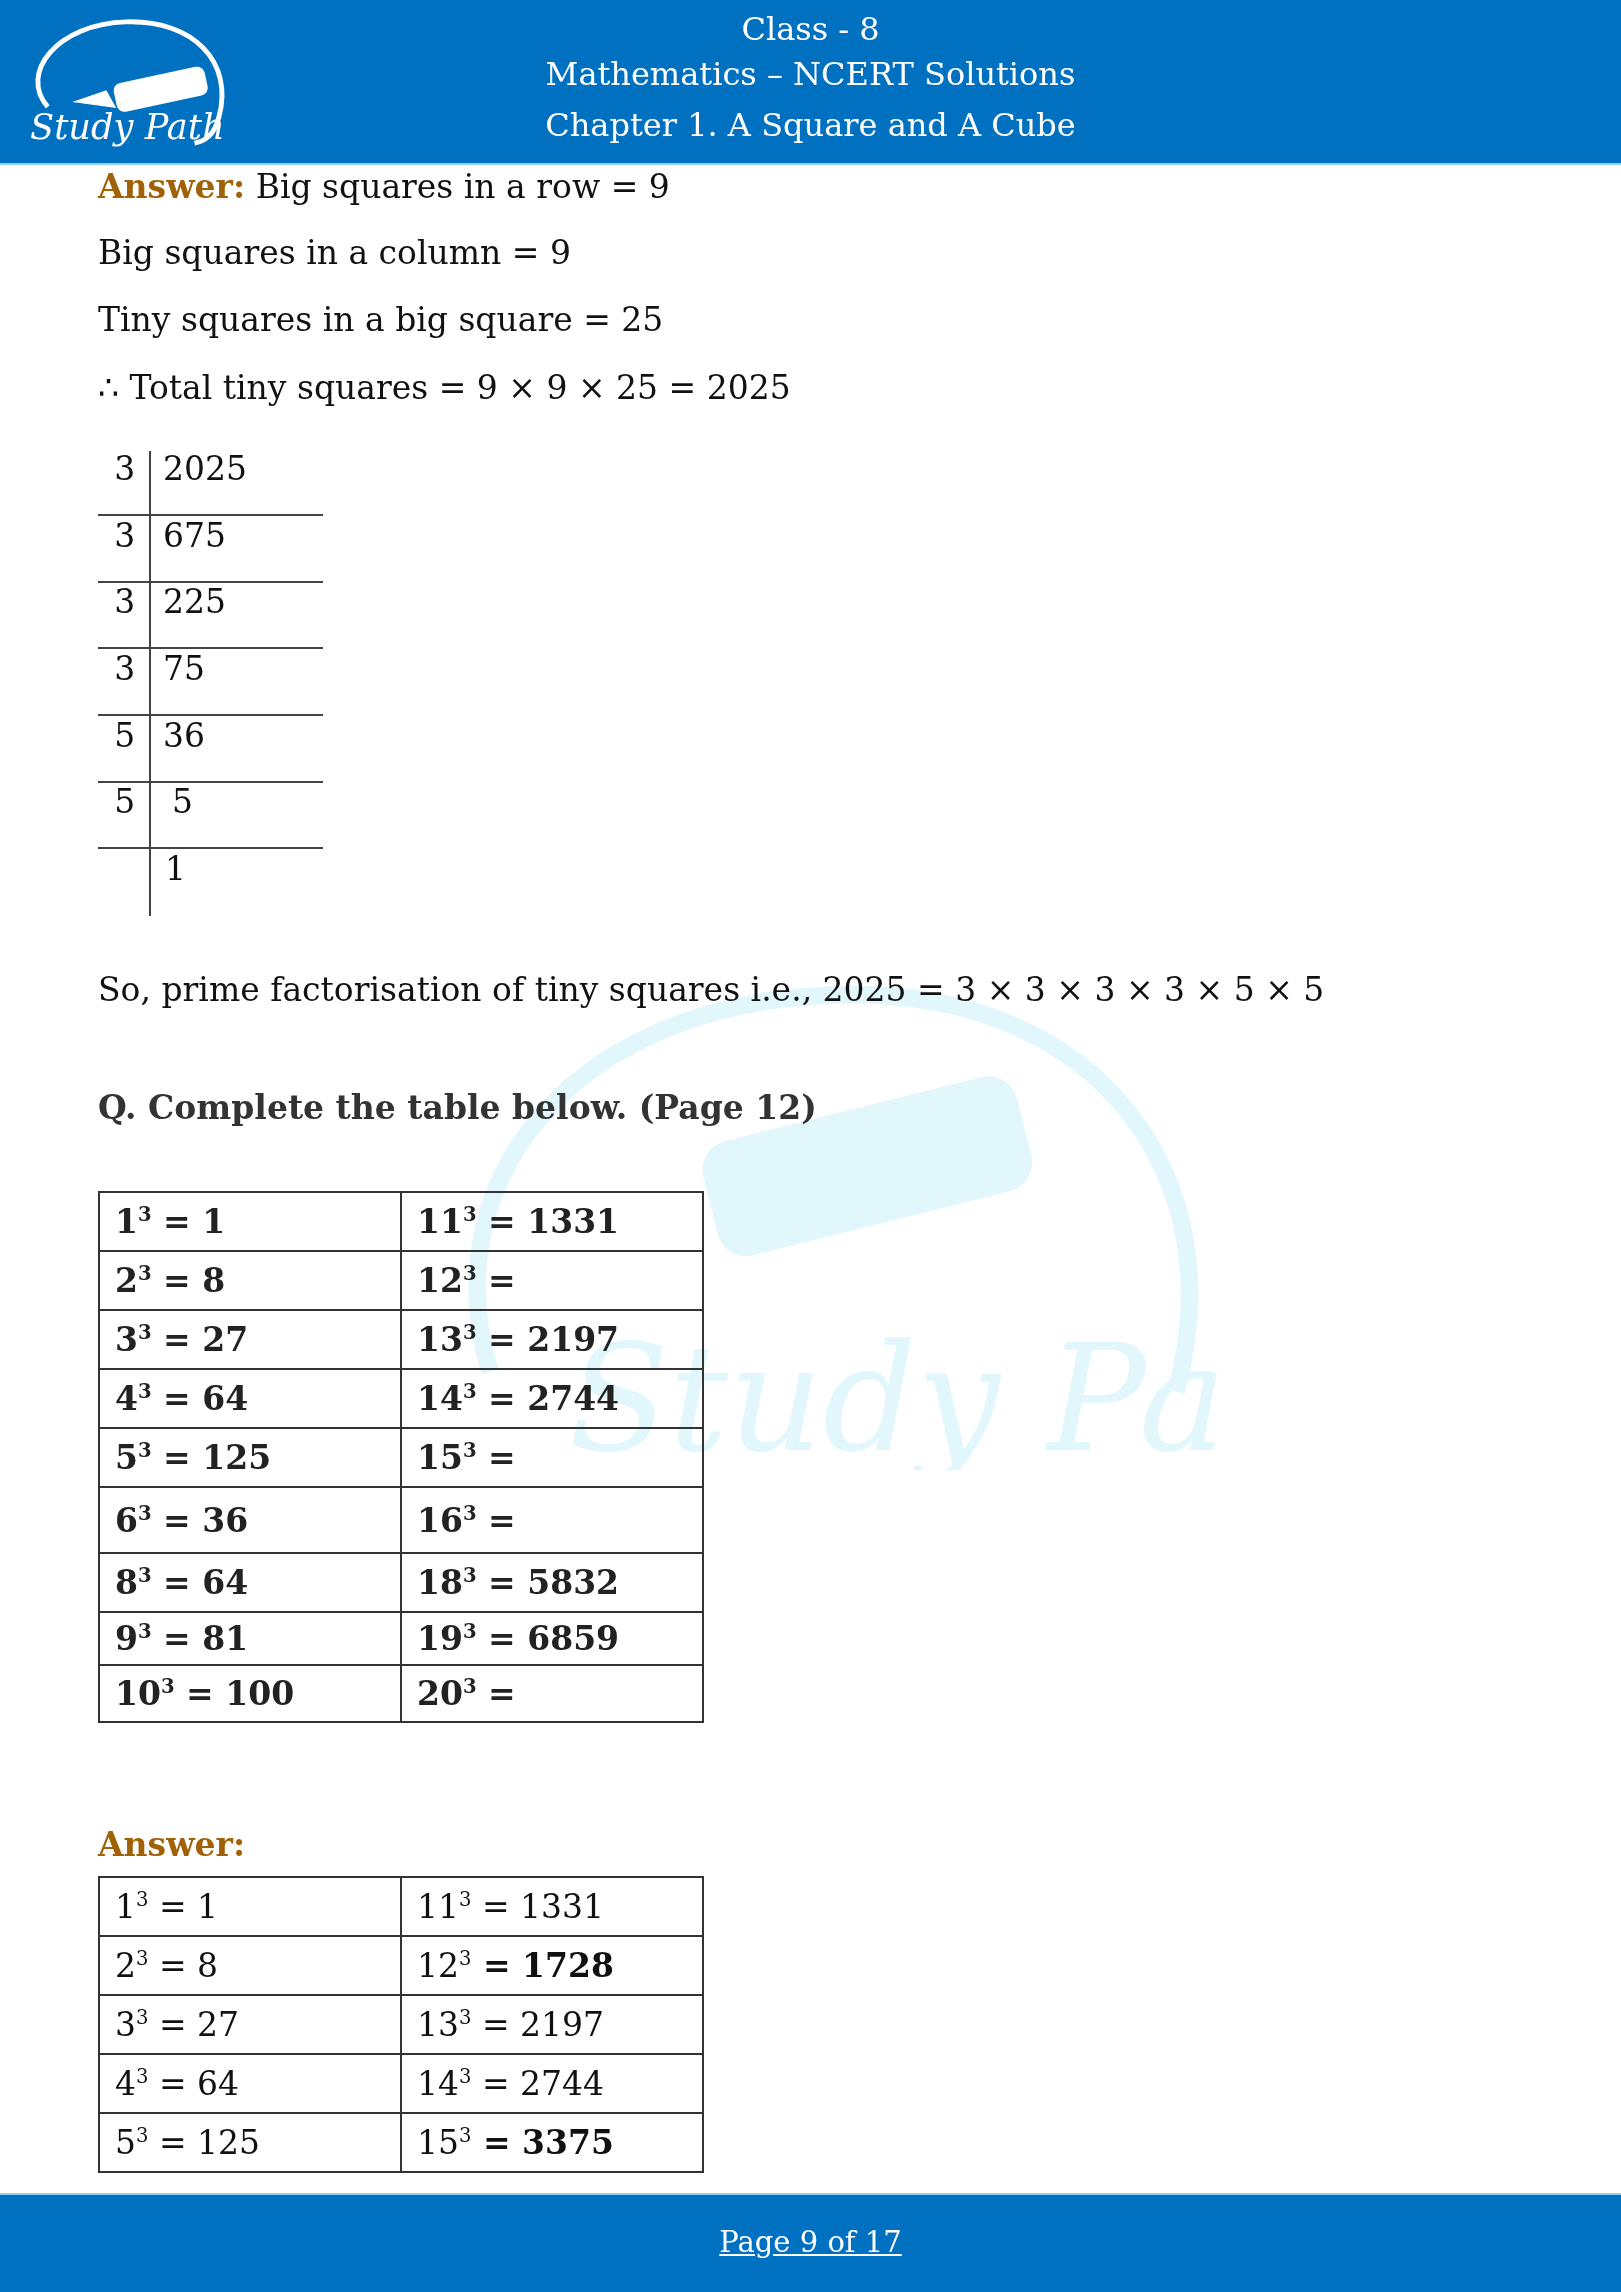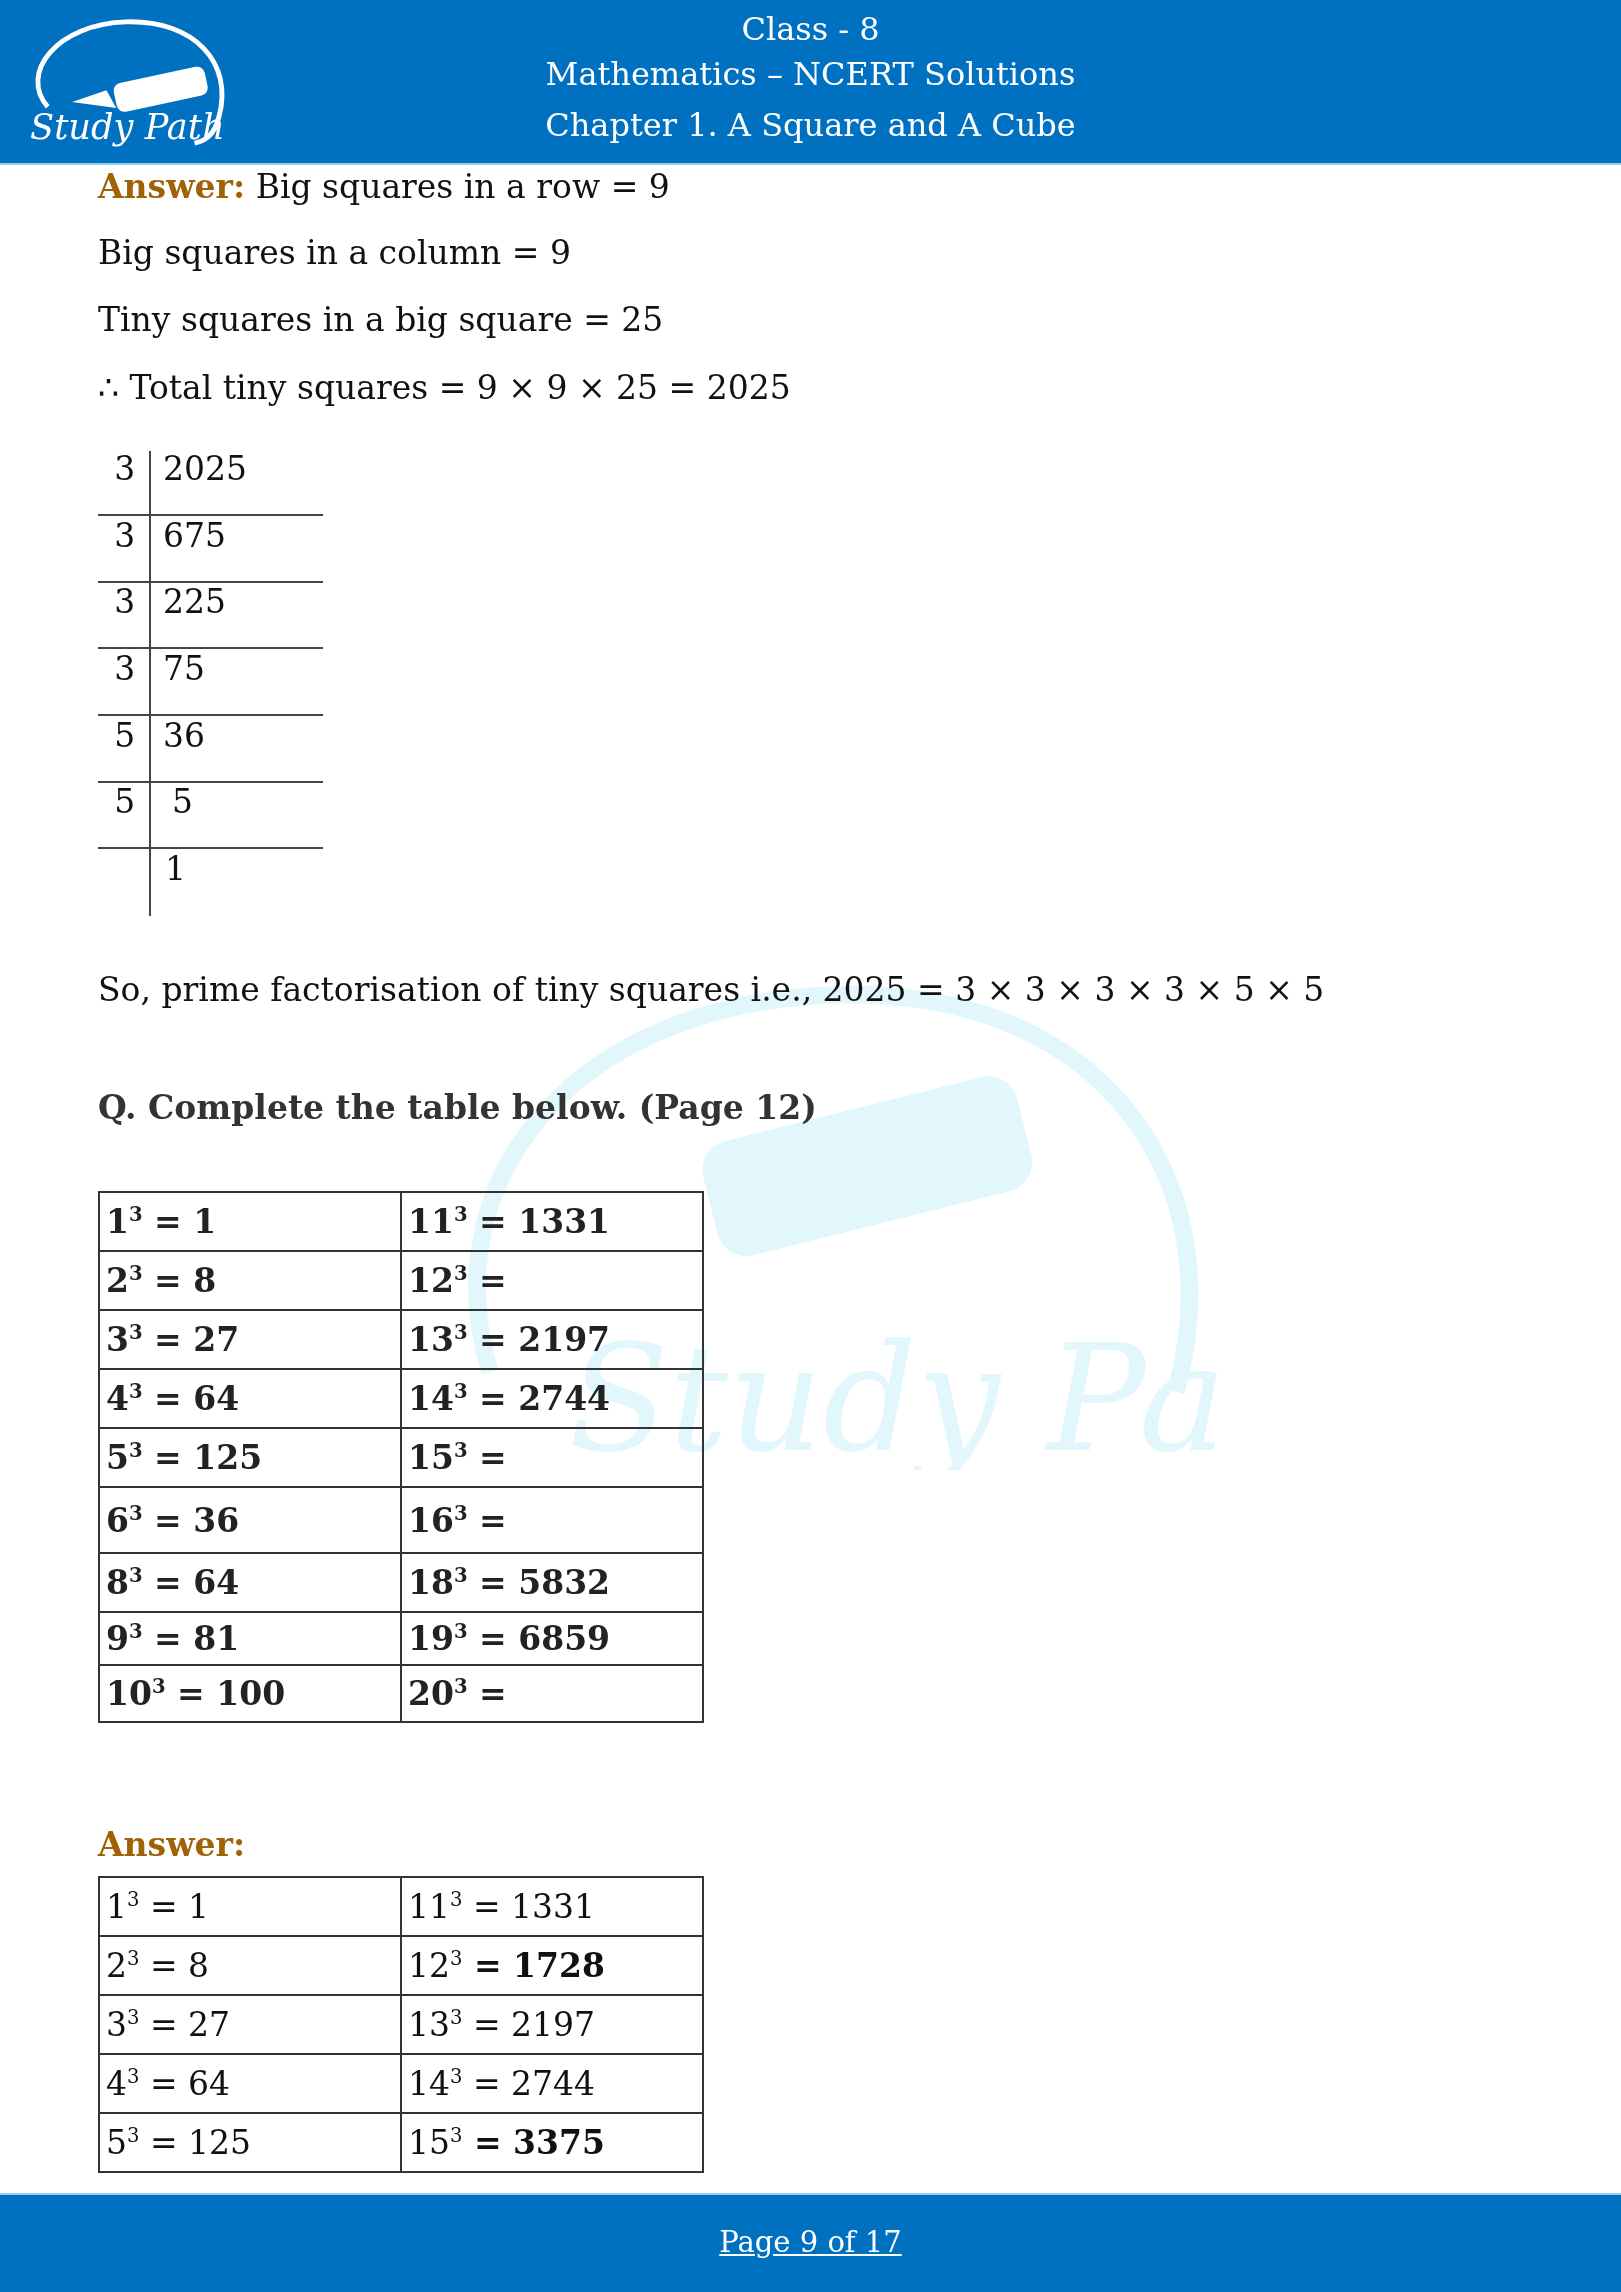--- a/index.html
+++ b/index.html
@@ -21,21 +21,21 @@
     .line { position: absolute; left: 98px; font-size: 33px; white-space: nowrap; }
     .answer-label { color: #a16207; font-weight: bold; }
     .q-heading { font-weight: bold; color: #333; }
     .div-row { position: absolute; left: 0; width: 225px; height: 67px; }
     .div-row.bordered { border-bottom: 2px solid #444; }
     .div-divisor { position: absolute; left: 0; width: 51px; text-align: right; padding-right: 13.7px; top: 0; font-size: 33px; }
     .div-dividend { position: absolute; left: 65px; top: 0; font-size: 33px; }
     .div-vline { position: absolute; left: 149px; top: 451px; width: 2px; height: 465px; background: #444; }
 
     table.cubes { position: absolute; left: 98px; border-collapse: collapse; font-size: 33px; }
-    table.cubes td { border: 2px solid #333; width: 302px; padding: 0 6px; vertical-align: middle; white-space: nowrap; }
+    table.cubes td { border: 2px solid #333; width: 302px; padding: 0 15px; vertical-align: middle; white-space: nowrap; }
     table.q td { font-weight: bold; color: #222; }
     table.cubes sup { font-size: 19.6px; }
 
     .footer {
       position: absolute; left: 0; top: 2193px; width: 1621px; height: 100px;
       background: #0070c0; border-top: 2.9px solid #8fd3f0;
       color: #fff; text-align: center; font-size: 29px; line-height: 94px; text-decoration: underline;
     }
   </style>
 </head>

